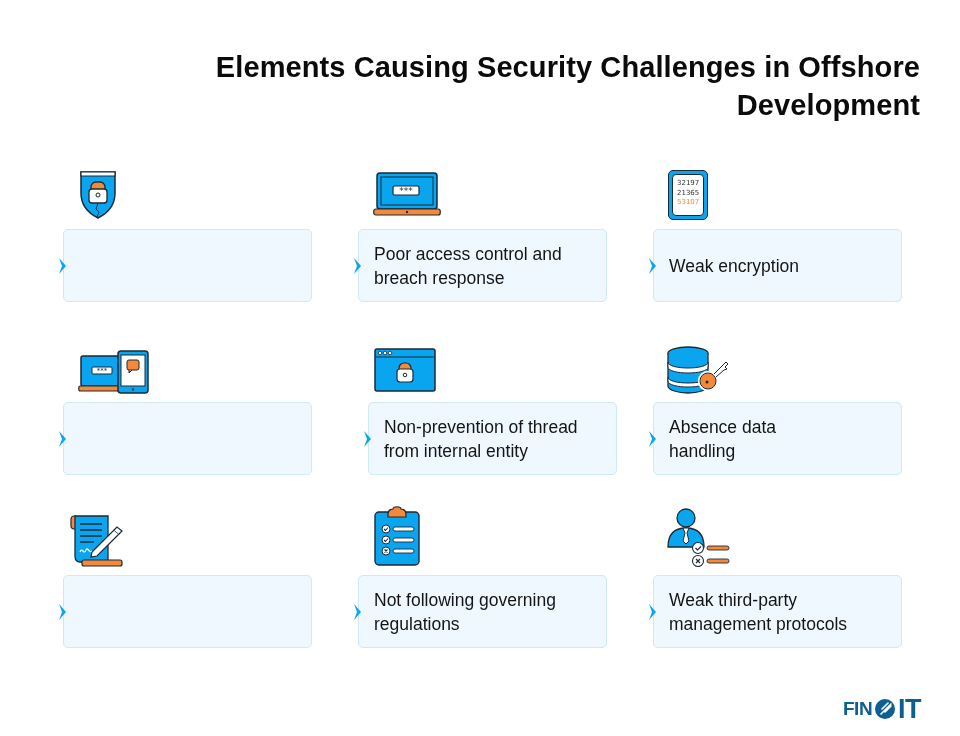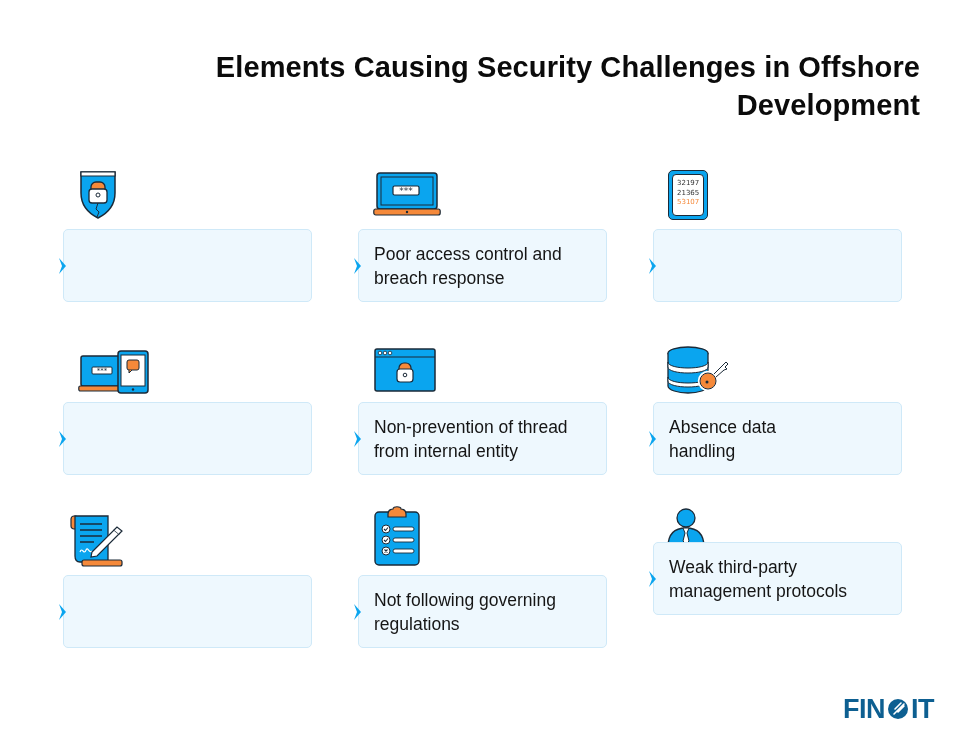--- a/index.html
+++ b/index.html
@@ -60,20 +60,21 @@
   <div style="position:absolute;left:3px;top:3px;right:3px;bottom:3px;background:#fff;border:1px solid #1b2a38;border-radius:4px;padding:4px 0 0 4px;font-family:'DejaVu Sans',sans-serif;font-size:7px;line-height:9.5px;">
     <div style="color:#333">32197</div>
     <div style="color:#333">21365</div>
     <div style="color:#f5893a">53107</div>
   </div>
 </div>
 <div class="card" style="left:653px;top:229px">
   <svg class="chev" viewBox="0 0 10 18">
       <path d="M1 1 L8 9 L1 17 L4 9 Z" fill="#0aa5ef"></path>
     </svg>
+  <span class="card-text">Weak encryption</span>
 </div>
 
 <svg class="icon" style="left:78px;top:350px" width="72" height="44" viewBox="0 0 72 44">
   <rect x="3" y="6" width="42" height="30" rx="2" fill="#0aa5ef" stroke="#1b2a38" stroke-width="1.5"></rect>
   <rect x="14" y="17" width="20" height="7" rx="1" fill="#fff" stroke="#1b2a38" stroke-width="1"></rect>
   <text x="24" y="23" font-size="7" text-anchor="middle" fill="#1b2a38" font-family="DejaVu Sans, sans-serif">***</text>
   <rect x="0.8" y="36" width="50" height="5" rx="1.5" fill="#f5893a" stroke="#1b2a38" stroke-width="1.2"></rect>
   <rect x="40" y="1" width="30" height="42" rx="3" fill="#0aa5ef" stroke="#1b2a38" stroke-width="1.5"></rect>
   <rect x="43" y="5" width="24" height="31" fill="#fff" stroke="#1b2a38" stroke-width="1"></rect>
   <rect x="49" y="10" width="12" height="10" rx="2" fill="#f5893a" stroke="#1b2a38" stroke-width="1"></rect>
@@ -89,21 +90,21 @@
 <svg class="icon" style="left:374px;top:348px" width="62" height="44" viewBox="0 0 62 44">
   <rect x="1" y="1" width="60" height="42" rx="2" fill="#0aa5ef" stroke="#1b2a38" stroke-width="1.5"></rect>
   <line x1="1" y1="9" x2="61" y2="9" stroke="#1b2a38" stroke-width="1.2"></line>
   <circle cx="6" cy="5" r="1.8" fill="#fff" stroke="#1b2a38" stroke-width="0.8"></circle>
   <circle cx="11" cy="5" r="1.8" fill="#fff" stroke="#1b2a38" stroke-width="0.8"></circle>
   <circle cx="16" cy="5" r="1.8" fill="#fff" stroke="#1b2a38" stroke-width="0.8"></circle>
   <rect x="25" y="15" width="12" height="11" rx="5" fill="#f5893a" stroke="#1b2a38" stroke-width="1.2"></rect>
   <rect x="23" y="21" width="16" height="13" rx="3" fill="#fff" stroke="#1b2a38" stroke-width="1.2"></rect>
   <circle cx="31" cy="27" r="1.8" fill="none" stroke="#1b2a38" stroke-width="1"></circle>
 </svg>
-<div class="card" style="left:358px;top:402px">
+<div class="card" style="left:368px;top:402px">
   <svg class="chev" viewBox="0 0 10 18">
       <path d="M1 1 L8 9 L1 17 L4 9 Z" fill="#0aa5ef"></path>
     </svg>
   <span class="card-text">Non-prevention of thread
 from internal entity</span>
 </div>
 
 <svg class="icon" style="left:666px;top:346px" width="64" height="48" viewBox="0 0 64 48">
   <ellipse cx="22" cy="7" rx="20" ry="6" fill="#0aa5ef" stroke="#1b2a38" stroke-width="1.3"></ellipse>
   <path d="M2 7 L2 40 C2 44 12 47 22 47 C32 47 42 44 42 40 L42 7" fill="#0aa5ef" stroke="#1b2a38" stroke-width="1.3"></path>
@@ -165,28 +166,28 @@
   <circle cx="20" cy="11" r="9" fill="#0aa5ef" stroke="#1b2a38" stroke-width="1.3"></circle>
   <path d="M2 40 C2 26 10 21 20 21 C30 21 38 26 38 40 Z" fill="#0aa5ef" stroke="#1b2a38" stroke-width="1.3"></path>
   <path d="M17 21 L23 21 L21 26 L23 34 L20 37 L17 34 L19 26 Z" fill="#fff" stroke="#1b2a38" stroke-width="1"></path>
   <circle cx="32" cy="41" r="5.5" fill="#fff" stroke="#1b2a38" stroke-width="1.1"></circle>
   <path d="M29.5 41 L31.5 43 L35 39.5" fill="none" stroke="#1b2a38" stroke-width="1.2"></path>
   <rect x="41" y="39" width="22" height="4" rx="2" fill="#f5893a" stroke="#1b2a38" stroke-width="0.9"></rect>
   <circle cx="32" cy="54" r="5.5" fill="#fff" stroke="#1b2a38" stroke-width="1.1"></circle>
   <path d="M30 52 L34 56 M34 52 L30 56" stroke="#1b2a38" stroke-width="1.2"></path>
   <rect x="41" y="52" width="22" height="4" rx="2" fill="#f5893a" stroke="#1b2a38" stroke-width="0.9"></rect>
 </svg>
-<div class="card" style="left:653px;top:542px">
+<div class="card" style="left:653px;top:575px">
   <svg class="chev" viewBox="0 0 10 18">
       <path d="M1 1 L8 9 L1 17 L4 9 Z" fill="#0aa5ef"></path>
     </svg>
   <span class="card-text">Weak third-party
 management protocols</span>
 </div>
 
 <div class="logo" style="display:flex;align-items:center;height:34px;">
-  <span style="font-family:'Liberation Sans',sans-serif;font-weight:700;font-size:27px;color:#0d5f91;letter-spacing:-0.5px;">FIN</span>
+  <span style="font-family:'Liberation Sans',sans-serif;font-weight:700;font-size:19px;color:#0d5f91;letter-spacing:-0.5px;">FIN</span>
   <svg width="24" height="24" viewBox="0 0 24 24" style="margin:0 1px;">
     <circle cx="12" cy="12" r="10" fill="#0d5f91"></circle>
     <path d="M9 12 L15 6 M12 15 L18 9 M8 17 L18 7" stroke="#fff" stroke-width="1.6" stroke-linecap="round"></path>
   </svg>
   <span style="font-family:'Liberation Sans',sans-serif;font-weight:700;font-size:27px;color:#0d5f91;letter-spacing:-0.5px;">IT</span>
 </div>
 
 </body></html>

